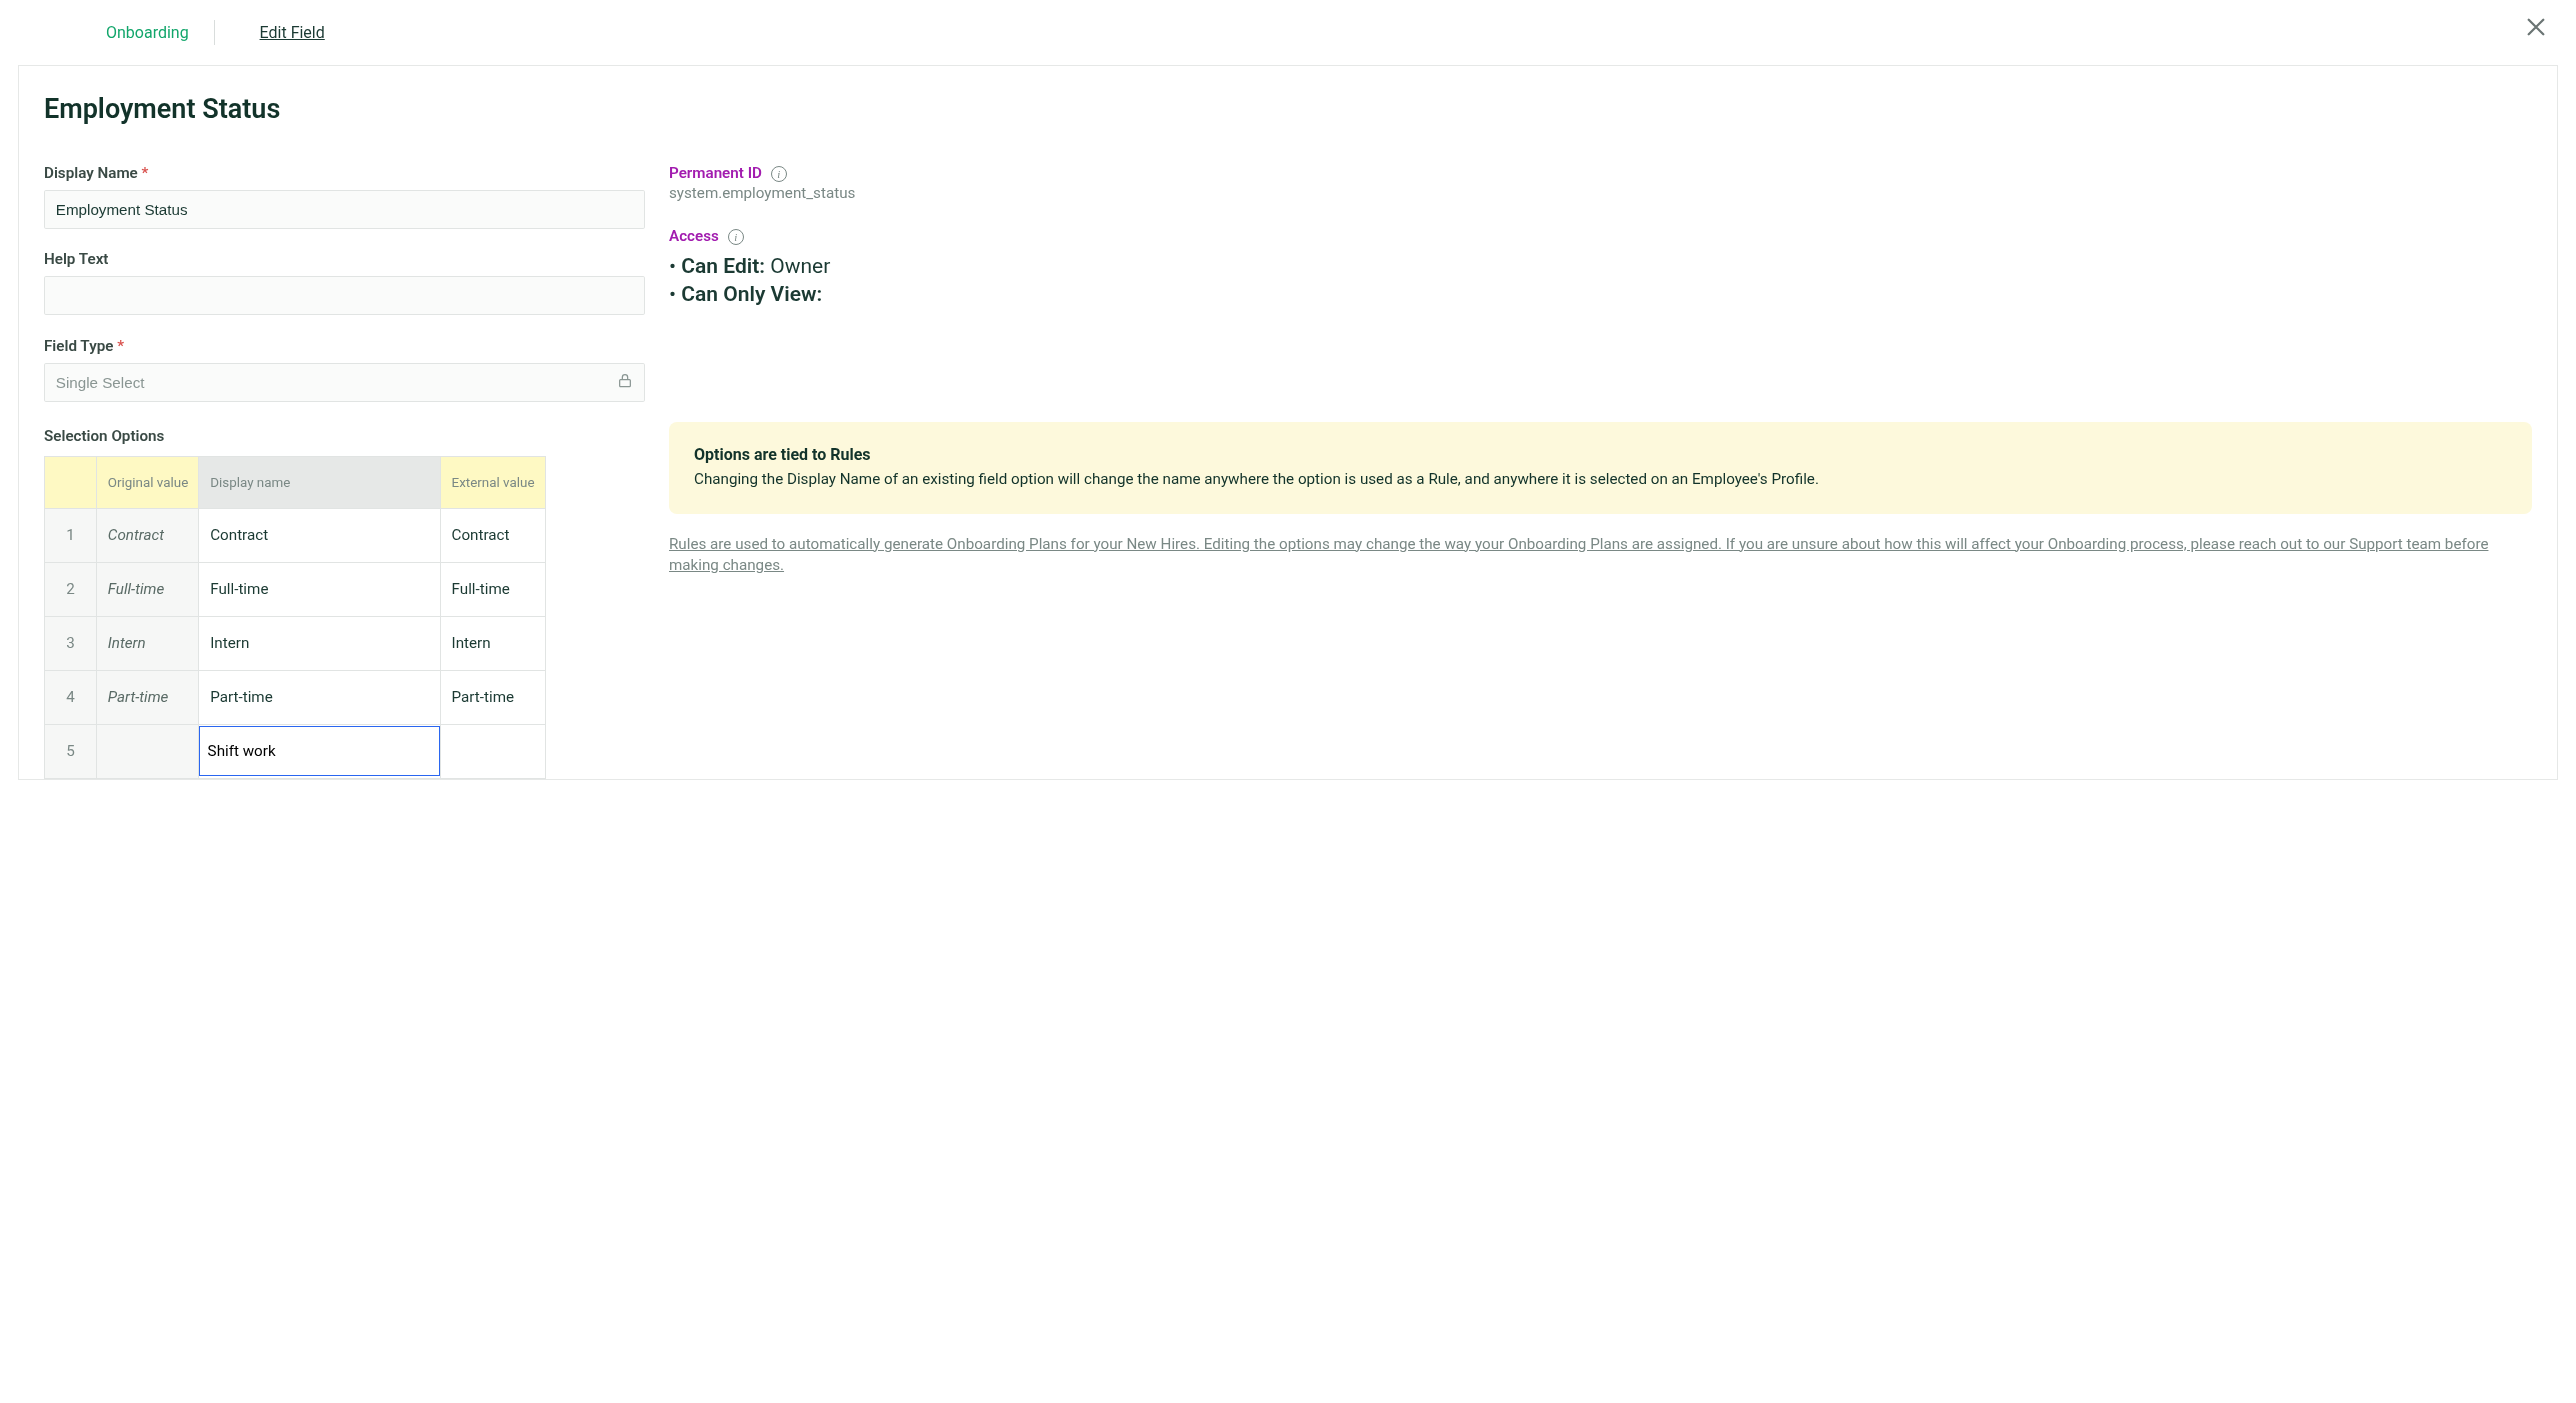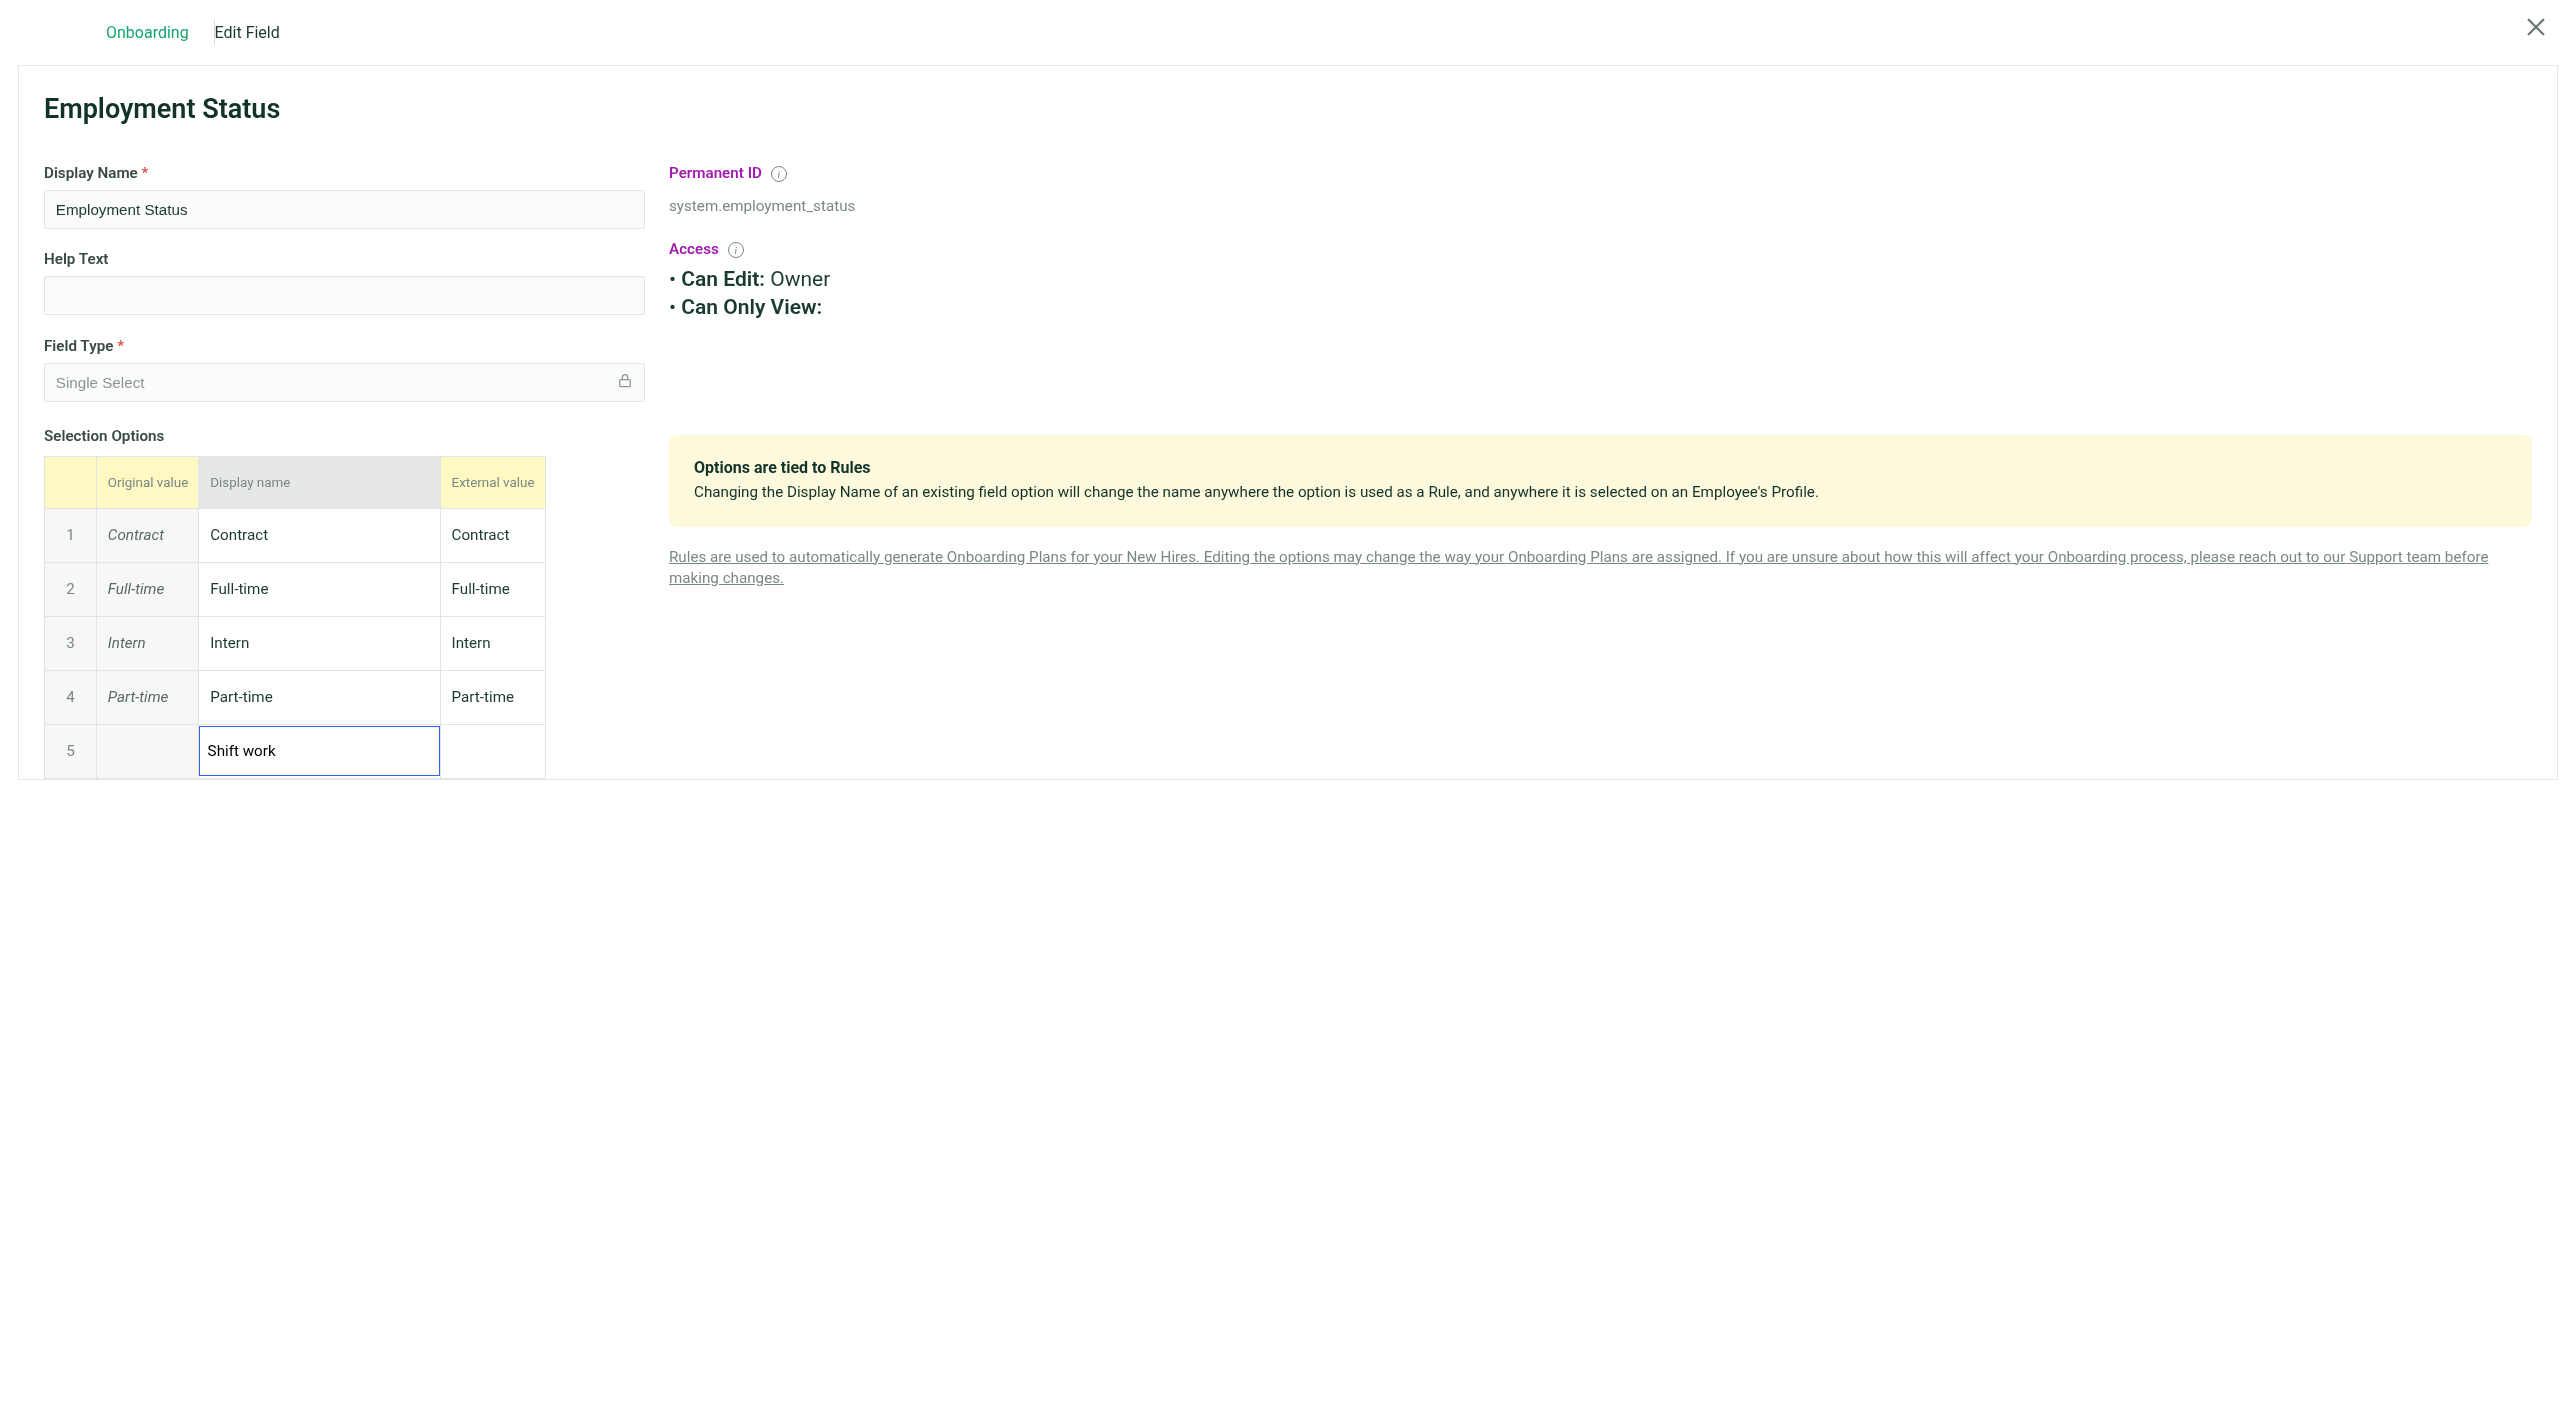--- a/index.html
+++ b/index.html
@@ -1,21 +1,21 @@
 <!DOCTYPE html>
 <html style="font-size:14.3px"><head>
 <meta charset="utf-8">
 <style>
   * { box-sizing: border-box; }
   html, body { margin: 0; padding: 0; background: #fff; font-family: -apple-system, BlinkMacSystemFont, "Segoe UI", Roboto, Helvetica, Arial, sans-serif; color: #1b3a33; }
   .wrap { padding: 0 18px; }
   .topbar { display: flex; align-items: center; position: relative; padding: 20px 0 20px 88px; }
   .tab { font-size: 16px; }
   .tab.active { color: #12a66b; }
-  .tab.other { color: #1b3a33; }
+  .tab.other { margin-left: 45px; color: #1b3a33; text-decoration: underline; }
   .vbar { display:inline-block; width:0.9px; height:25px; background:#d9dddc; margin-left:25px; vertical-align: middle; }
   .close { position: absolute; right: 12.5px; top: 12.5px; font-size: 29px; color: #6b7574; cursor: pointer; line-height: 1; }
   .panel { border: 0.9px solid #e6e8e7; padding: 25px 25px 0 25px; }
   h1 { font-size: 27px; font-weight: 600; color: #12332a; margin: 1.8px 0 39px 0; }
   .cols { display: flex; gap: 24px; }
   .left { flex: 0 0 601px; }
   .right { flex: 1; }
   .field { margin-bottom: 21.5px; }
   .label { font-size: 15.2px; font-weight: 600; color: #3a4a45; margin-bottom: 8px; display:block; }
   .req::after { content: ' *'; color: #d9534f; }
@@ -31,21 +31,21 @@
   table.opt th.idx { width:52px; }
   table.opt td { height:54px; font-size:15.2px; color:#1b3a33; }
   table.opt td.idx { width:52px; text-align:center; color:#7a8885; background:#f6f7f6; }
   table.opt td.orig { background:#f6f7f6; color:#5a6b66; font-style: italic; padding-left:10.8px; }
   table.opt td.dn { padding-left:10.8px; }
   table.opt td.ext { padding-left:10.8px; }
   table.opt td.editing { padding:0; }
   .cellinput { width:100%; height:50px; border:1.8px solid #2a66f0; padding: 3.6px 7.2px; font-size:15.2px; font-family: inherit; }
   .meta-label { font-weight: 600; color:#a21caf; font-size:15.2px; }
   .info { display:inline-block; width:16px; height:16px; border:0.9px solid #7a8885; border-radius:50%; color:#7a8885; font-size:10.8px; text-align:center; line-height:14.3px; margin-left:5.4px; font-style: italic; font-family: serif; vertical-align: middle; }
-  .meta-val { color:#7a8885; font-size:15.2px; margin-top:15px; }
+  .meta-val { color:#7a8885; font-size:15.2px; margin-top:2px; }
   .access-list { margin-top: 9px; }
   .access-list .item { font-size:21px; color:#1b3a33; margin-top:3.6px; }
   .access-list .item::before { content:'\2022  '; color:#1b3a33; }
   .callout { background: #fdf9dc; padding: 23px 25px; margin-top: 116px; border-radius: 8px; }
   .callout .ct { font-weight: 700; color:#12332a; font-size:16px; margin-bottom:5.4px; }
   .callout .cb { color:#12332a; font-size:15.2px; line-height:1.4; }
   .note { color:#7a8885; font-size:15.2px; line-height:1.4; margin-top:20px;text-decoration:underline; }
   .right-block { margin-bottom: 25px; }
 </style>
 </head>

